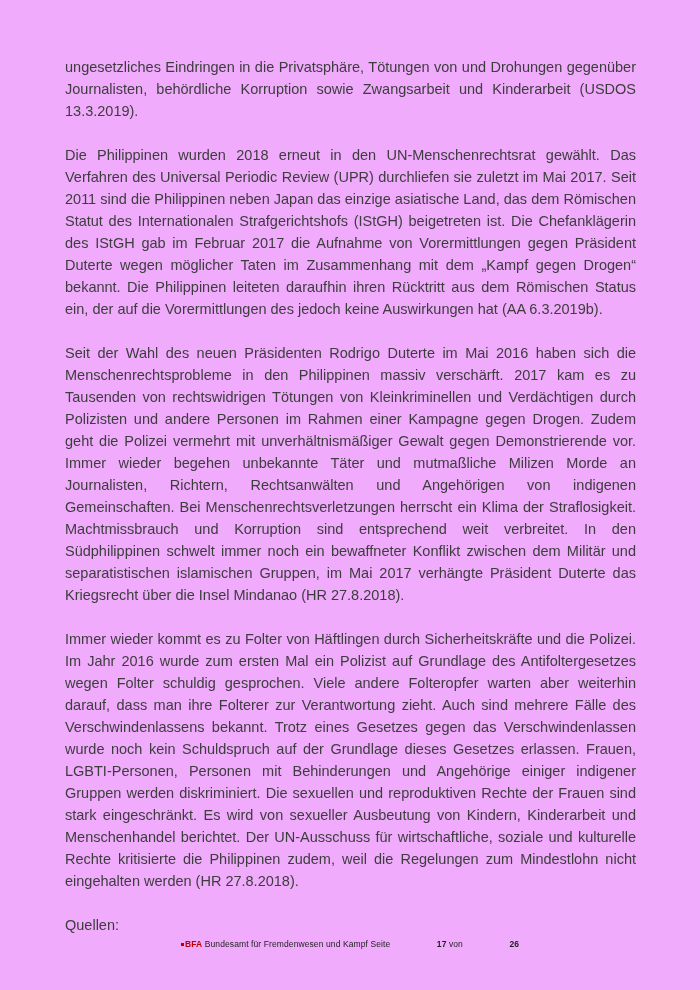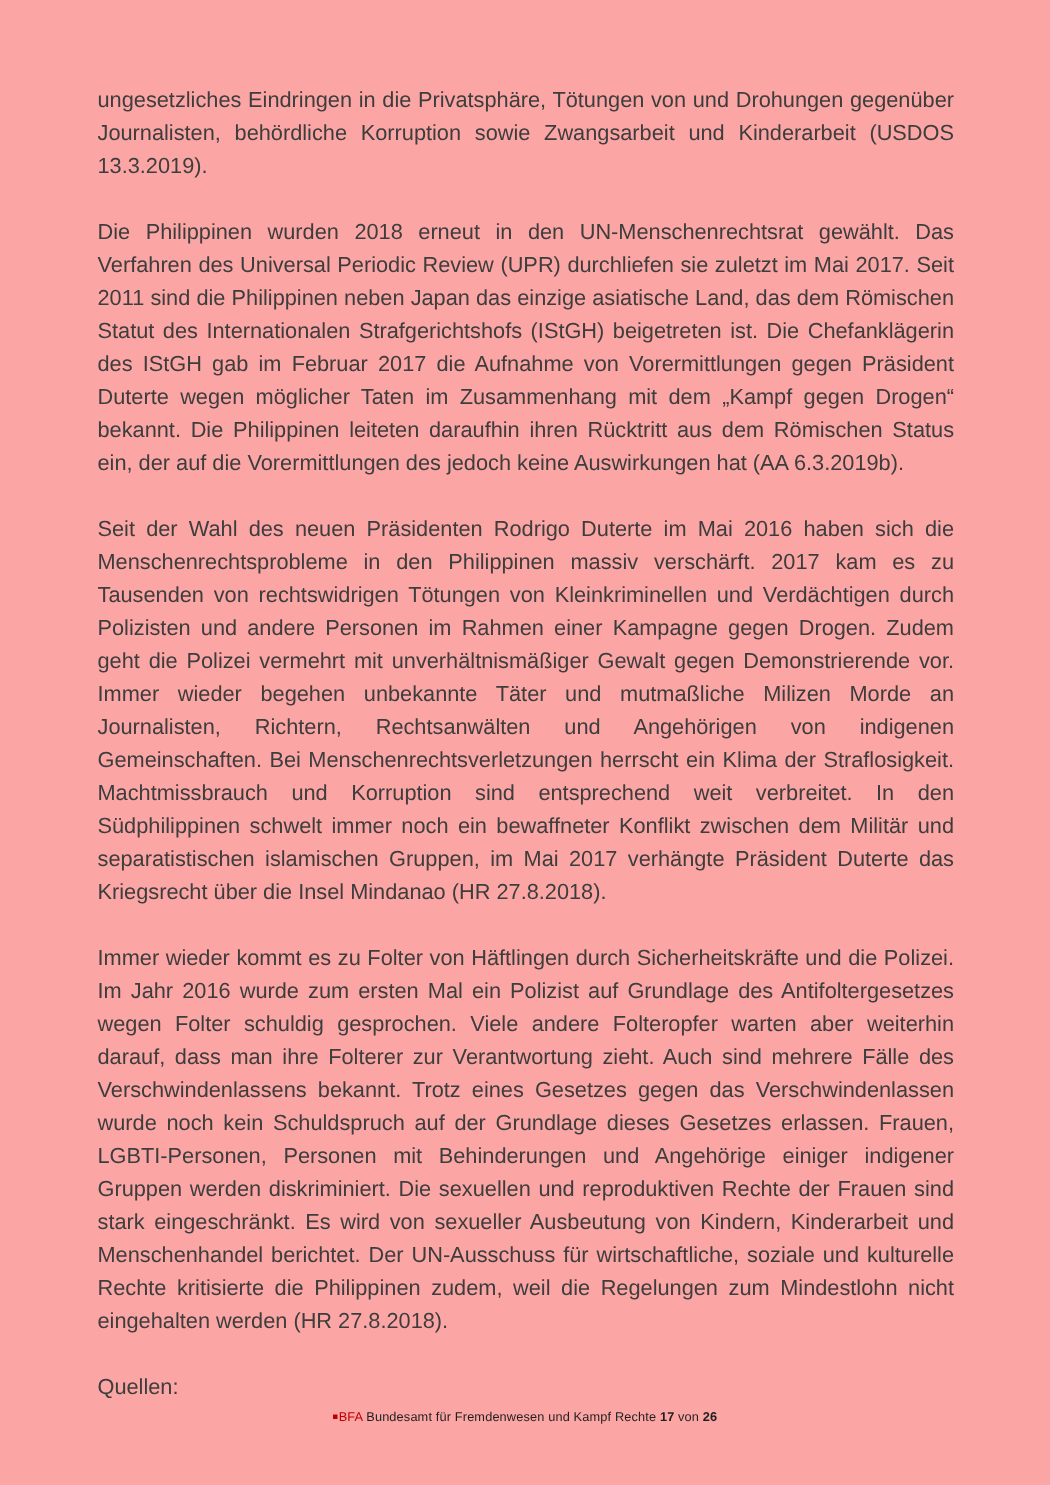--- a/index.html
+++ b/index.html
@@ -5,21 +5,21 @@
   html, body {
     margin: 0;
     padding: 0;
     background: #ffffff;
   }
   .page {
     position: relative;
     width: 700px;
     height: 990px;
     margin: 0 auto;
-    background: #fca5a5;
+    background: #f0abfc;
     font-family: "Liberation Sans", "DejaVu Sans", sans-serif;
     color: #3d3d3d;
     overflow: hidden;
   }
   .content {
     position: absolute;
     top: 56px;
     left: 65px;
     right: 64px;
   }
@@ -48,40 +48,41 @@
   }
   .footer .logo-dot {
     display: inline-block;
     width: 3px;
     height: 3px;
     background: #c00000;
     margin: 0 1px 1px 0;
     vertical-align: baseline;
   }
   .footer .logo-text {
-    font-weight: normal;
+    font-weight: bold;
     color: #c00000;
   }
   .footer .bold {
     font-weight: bold;
+    margin-left: 44px;
   }
 </style>
 </head>
 <body>
 
 <div class="page">
   <div class="content">
     <p class="para">ungesetzliches Eindringen in die Privatsphäre, Tötungen von und Drohungen gegenüber Journalisten, behördliche Korruption sowie Zwangsarbeit und Kinderarbeit (USDOS 13.3.2019).</p>
     <p class="para">Die Philippinen wurden 2018 erneut in den UN-Menschenrechtsrat gewählt. Das Verfahren des Universal Periodic Review (UPR) durchliefen sie zuletzt im Mai 2017. Seit 2011 sind die Philippinen neben Japan das einzige asiatische Land, das dem Römischen Statut des Internationalen Strafgerichtshofs (IStGH) beigetreten ist. Die Chefanklägerin des IStGH gab im Februar 2017 die Aufnahme von Vorermittlungen gegen Präsident Duterte wegen möglicher Taten im Zusammenhang mit dem „Kampf gegen Drogen“ bekannt. Die Philippinen leiteten daraufhin ihren Rücktritt aus dem Römischen Status ein, der auf die Vorermittlungen des jedoch keine Auswirkungen hat (AA 6.3.2019b).</p>
     <p class="para">Seit der Wahl des neuen Präsidenten Rodrigo Duterte im Mai 2016 haben sich die Menschenrechtsprobleme in den Philippinen massiv verschärft. 2017 kam es zu Tausenden von rechtswidrigen Tötungen von Kleinkriminellen und Verdächtigen durch Polizisten und andere Personen im Rahmen einer Kampagne gegen Drogen. Zudem geht die Polizei vermehrt mit unverhältnismäßiger Gewalt gegen Demonstrierende vor. Immer wieder begehen unbekannte Täter und mutmaßliche Milizen Morde an Journalisten, Richtern, Rechtsanwälten und Angehörigen von indigenen Gemeinschaften. Bei Menschenrechtsverletzungen herrscht ein Klima der Straflosigkeit. Machtmissbrauch und Korruption sind entsprechend weit verbreitet. In den Südphilippinen schwelt immer noch ein bewaffneter Konflikt zwischen dem Militär und separatistischen islamischen Gruppen, im Mai 2017 verhängte Präsident Duterte das Kriegsrecht über die Insel Mindanao (HR 27.8.2018).</p>
     <p class="para">Immer wieder kommt es zu Folter von Häftlingen durch Sicherheitskräfte und die Polizei. Im Jahr 2016 wurde zum ersten Mal ein Polizist auf Grundlage des Antifoltergesetzes wegen Folter schuldig gesprochen. Viele andere Folteropfer warten aber weiterhin darauf, dass man ihre Folterer zur Verantwortung zieht. Auch sind mehrere Fälle des Verschwindenlassens bekannt. Trotz eines Gesetzes gegen das Verschwindenlassen wurde noch kein Schuldspruch auf der Grundlage dieses Gesetzes erlassen. Frauen, LGBTI-Personen, Personen mit Behinderungen und Angehörige einiger indigener Gruppen werden diskriminiert. Die sexuellen und reproduktiven Rechte der Frauen sind stark eingeschränkt. Es wird von sexueller Ausbeutung von Kindern, Kinderarbeit und Menschenhandel berichtet. Der UN-Ausschuss für wirtschaftliche, soziale und kulturelle Rechte kritisierte die Philippinen zudem, weil die Regelungen zum Mindestlohn nicht eingehalten werden (HR 27.8.2018).</p>
     <span class="quellen-heading">Quellen:</span>
   </div>
 
   <div class="footer">
     <span class="logo-dot"></span><span class="logo-text">BFA</span>
     <span>Bundesamt für Fremdenwesen und Kampf</span>
-    <span>Rechte</span>
+    <span>Seite</span>
     <span class="bold">17</span>
     <span>von</span>
     <span class="bold">26</span>
   </div>
 </div>
 
 </body></html>

